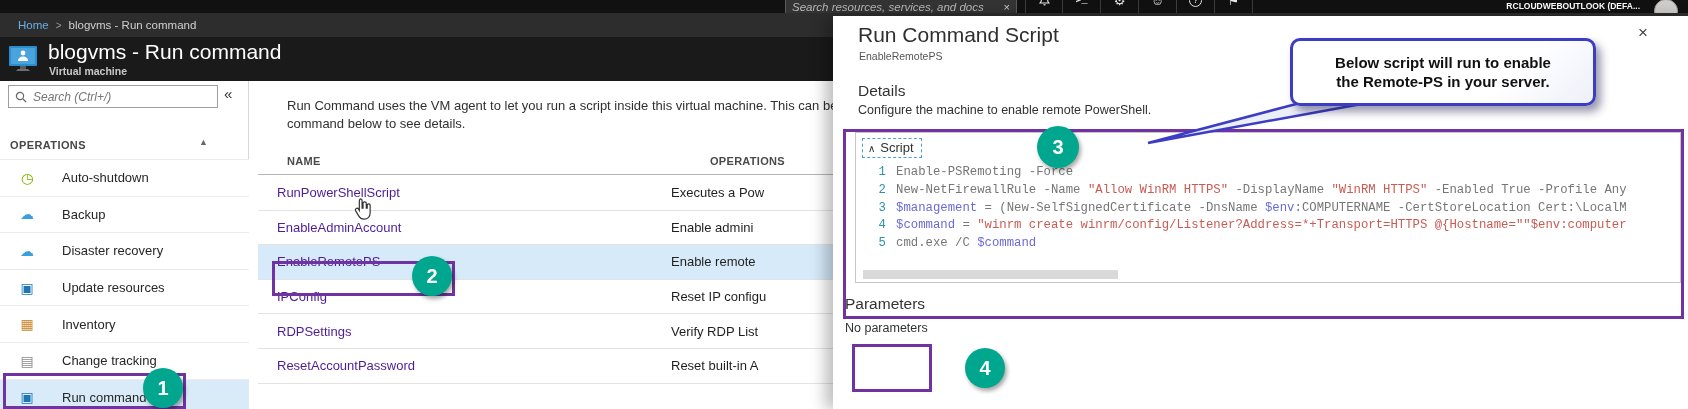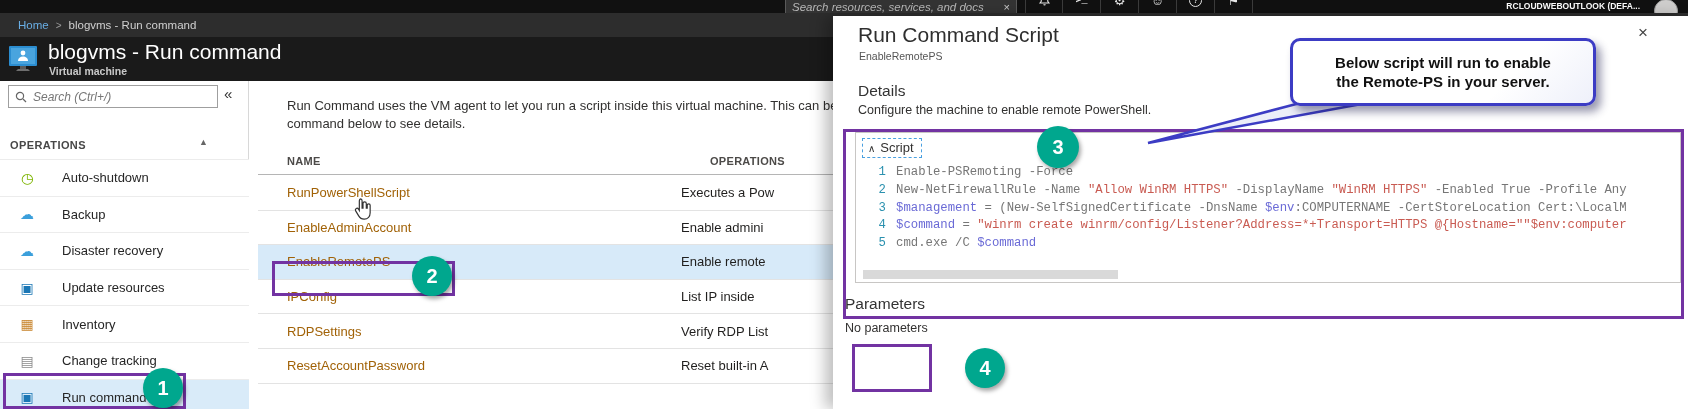--- a/index.html
+++ b/index.html
@@ -51,21 +51,21 @@
   .side-item .lbl{margin-left:22px;font-size:13px;color:#262626;white-space:nowrap;}
 
   
   .main{position:absolute;left:250px;top:81px;width:1438px;height:328px;background:#fff;z-index:1;}
   .intro{position:absolute;left:37px;top:16px;width:760px;font-size:13px;color:#323130;line-height:18px;white-space:nowrap;}
   .th-name{position:absolute;left:37px;top:74px;font-size:11px;font-weight:bold;color:#4c4a48;letter-spacing:.3px;}
   .th-desc{position:absolute;left:460px;top:74px;font-size:11px;font-weight:bold;color:#4c4a48;letter-spacing:.3px;}
   .th-line{position:absolute;left:8px;top:93px;width:600px;border-bottom:1px solid #b5b5b5;}
   .trows{position:absolute;left:8px;top:95px;width:600px;}
   .trow{position:relative;height:34.6px;display:flex;align-items:center;border-bottom:1px solid #e3e3e3;}
-  .trow .cname{margin-left:29px;width:394px;font-size:13px;color:#a16207;white-space:nowrap;}
+  .trow .cname{margin-left:19px;width:394px;font-size:13px;color:#4c1d95;white-space:nowrap;}
   .trow .cdesc{font-size:13px;color:#201f1e;white-space:nowrap;}
   .trow.selected{background:#d7eaf9;}
 
   
   .panel{position:absolute;left:833px;top:16px;width:855px;height:393px;background:#fff;z-index:10;
          box-shadow:-8px 0 14px rgba(0,0,0,.25);}
   .pn-title{position:absolute;left:25px;top:7px;font-size:21px;color:#2f2f2f;font-weight:400;text-align:center;}
   .pn-sub{position:absolute;left:26px;top:34px;font-size:10.5px;color:#555;}
   .pn-close{position:absolute;right:40px;top:8px;font-size:17px;color:#444;line-height:17px;}
   .pn-details{position:absolute;left:25px;top:66px;font-size:15.5px;color:#333;}
@@ -218,21 +218,21 @@
         <div class="trow">
           <span class="cname">EnableAdminAccount</span>
           <span class="cdesc">Enable admini</span>
         </div>
         <div class="trow selected">
           <span class="cname">EnableRemotePS</span>
           <span class="cdesc">Enable remote</span>
         </div>
         <div class="trow">
           <span class="cname">IPConfig</span>
-          <span class="cdesc">List IP inside</span>
+          <span class="cdesc">Reset IP configu</span>
         </div>
         <div class="trow">
           <span class="cname">RDPSettings</span>
           <span class="cdesc">Verify RDP List</span>
         </div>
         <div class="trow">
           <span class="cname">ResetAccountPassword</span>
           <span class="cdesc">Reset built-in A</span>
         </div>
       </div>

